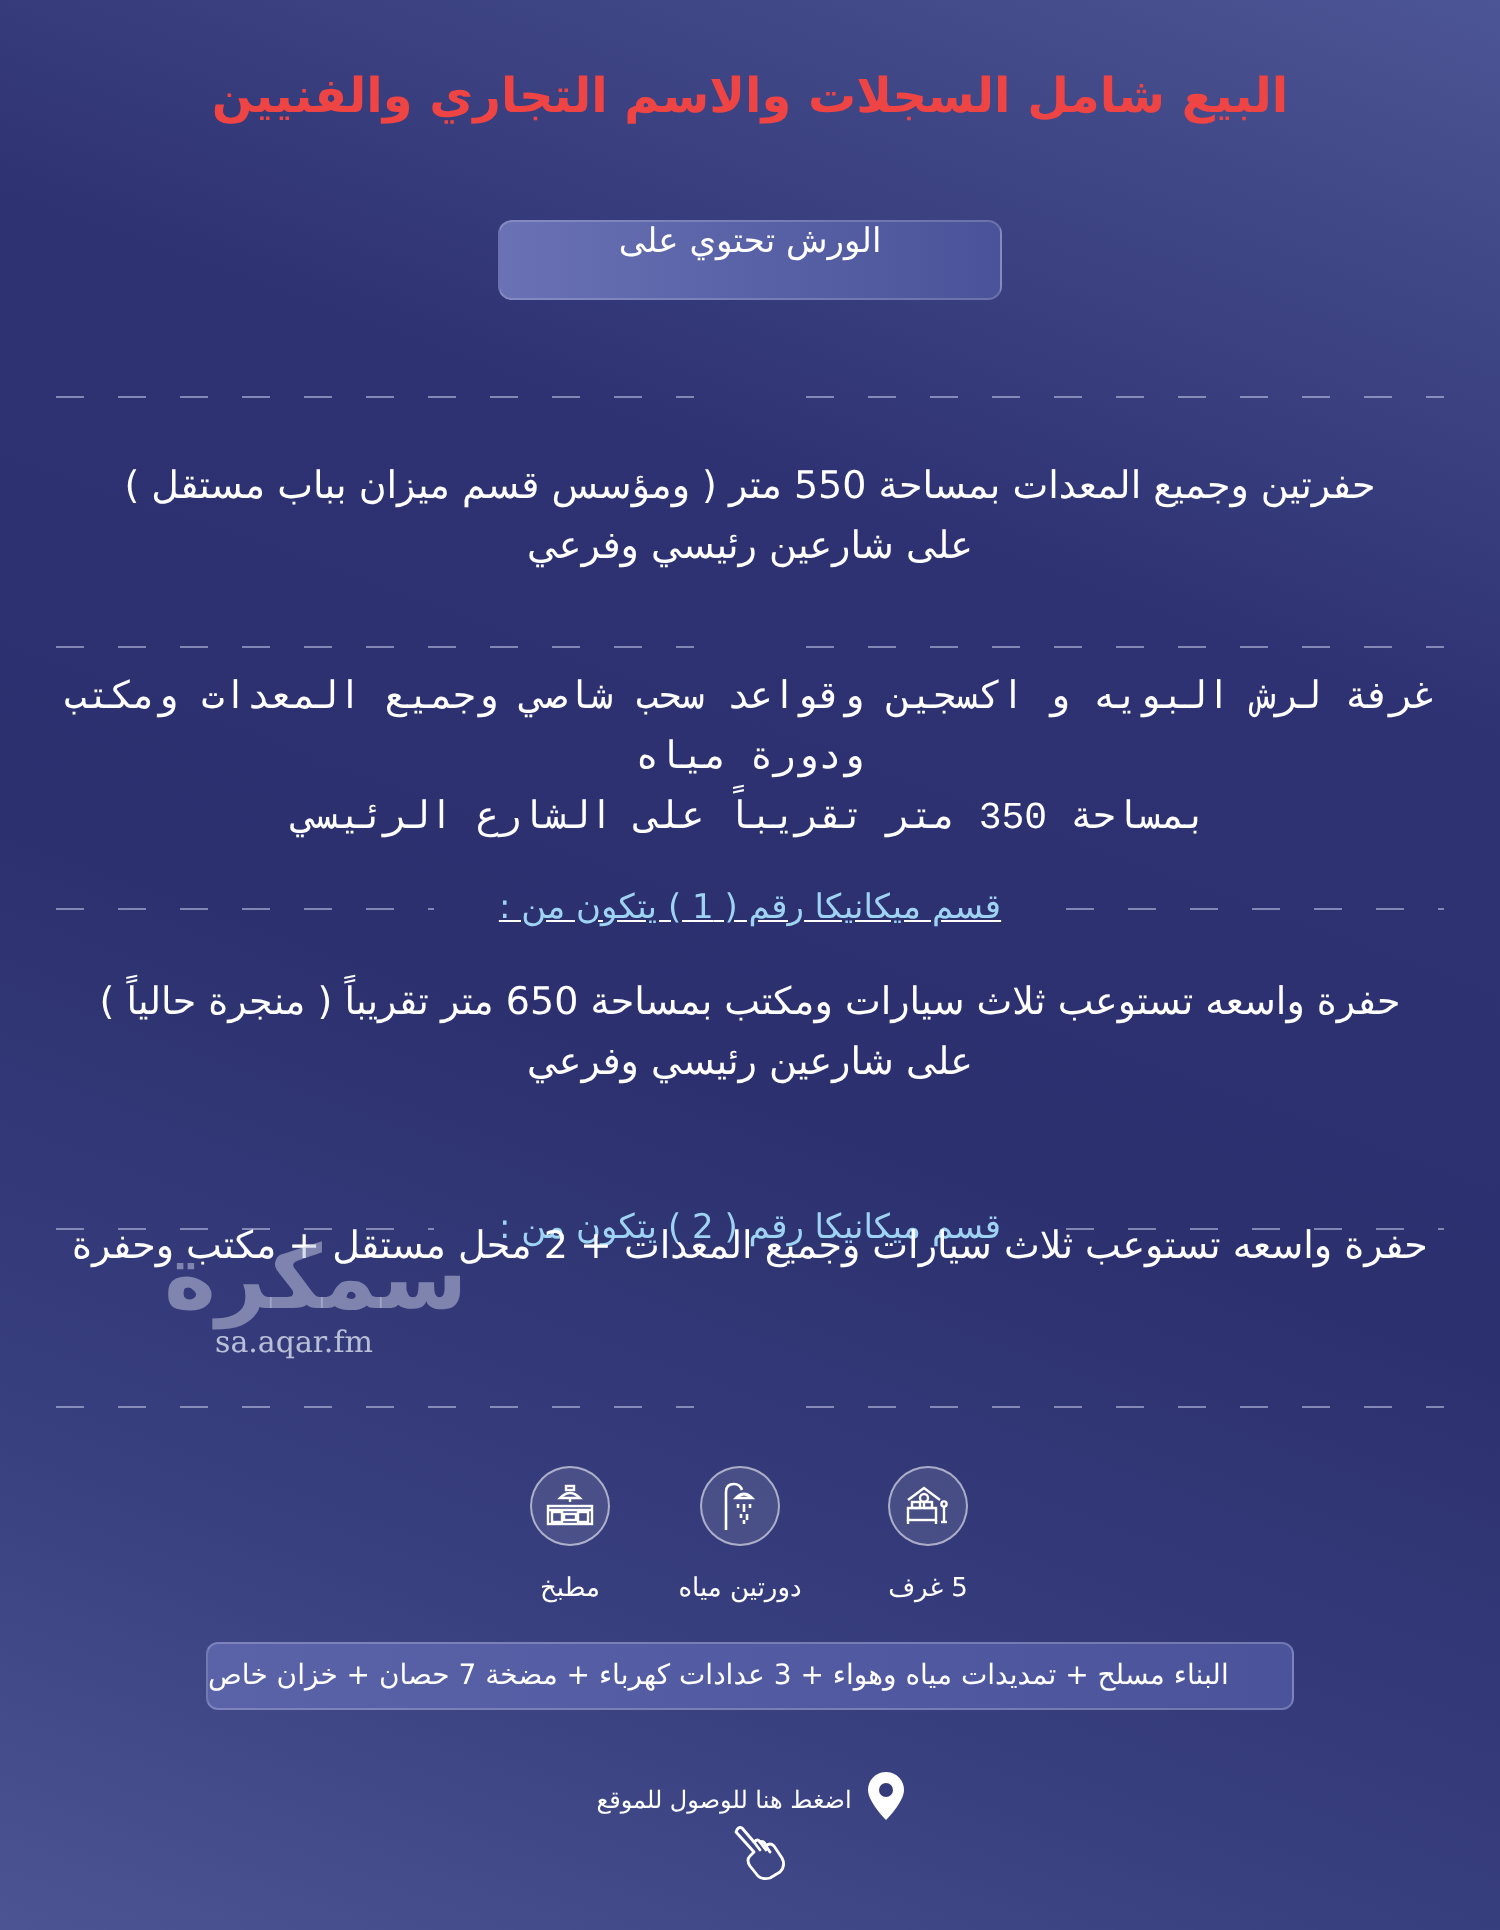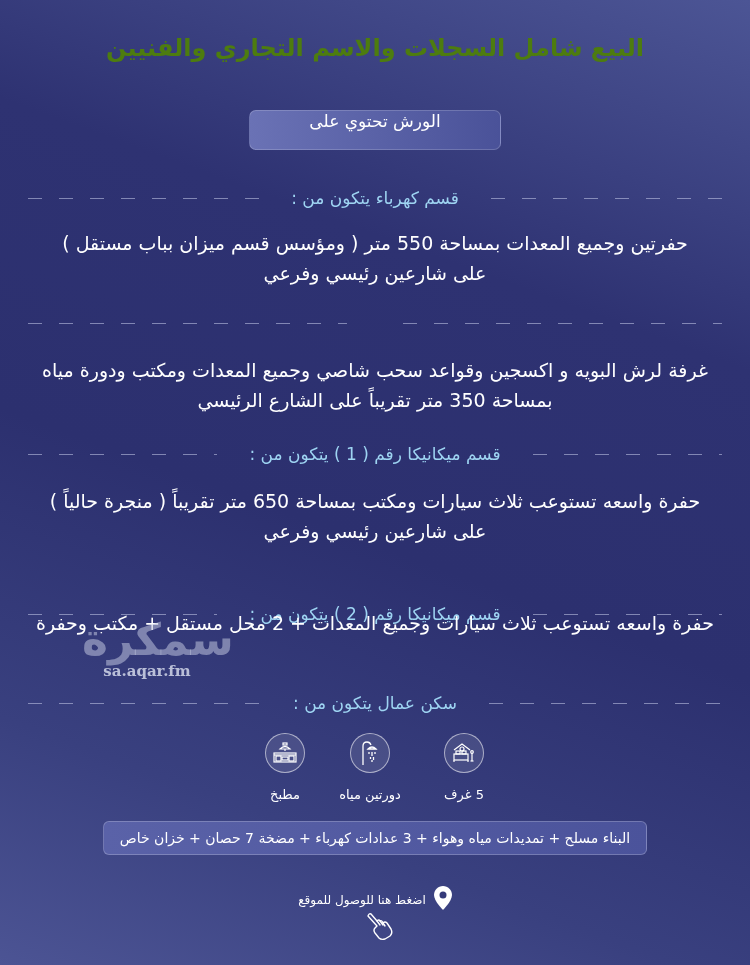--- a/index.html
+++ b/index.html
@@ -6,21 +6,21 @@
     html, body { width: 750px; height: 965px; overflow: hidden; }
     body {
       font-family: "DejaVu Sans", sans-serif;
       background: linear-gradient(200deg, #4c5595 0%, #2e3272 30%, #2c306f 55%, #39407f 80%, #4c5494 100%);
       color: #ffffff;
       position: relative;
       direction: rtl;
     }
     .title {
       position: absolute; top: 34px; left: 0; width: 750px;
-      text-align: center; font-size: 24px; font-weight: bold; color: #4d7c0f;
+      text-align: center; font-size: 24px; font-weight: bold; color: #ef4444;
     }
     .pill {
       position: absolute; top: 110px; left: 249px; width: 252px; height: 40px;
       border-radius: 7px;
       background: linear-gradient(90deg, #6a72b5 0%, #4a5299 100%);
       border: 1px solid rgba(255,255,255,0.18);
       display: flex; justify-content: center;
       font-size: 17px; color: #ffffff;
     }
     .sec-head {
@@ -37,75 +37,74 @@
     }
     .body-text {
       position: absolute; left: 0; width: 750px; text-align: center;
       font-size: 19px; line-height: 30px; color: #ffffff;
     }
     .watermark {
       position: absolute; left: 82px; top: 618px; width: 130px; height: 70px;
       color: rgba(190,195,220,0.55); direction: ltr;
     }
     .watermark .wm-ar { font-size: 44px; font-weight: bold; line-height: 44px; text-align: center; letter-spacing: 2px; }
-    .watermark .wm-url { font-family: "DejaVu Serif", serif; font-size: 15px; text-align: center; color: rgba(220,225,240,0.8); font-weight: bold; }
+    .watermark .wm-url { font-family: "DejaVu Serif", serif; font-size: 15px; text-align: center; color: rgba(220,225,240,0.8); }
     .amen {
       position: absolute; top: 733px; width: 80px; text-align: center;
     }
     .amen .circ {
       width: 40px; height: 40px; border-radius: 50%; margin: 0 auto;
       border: 1.5px solid rgba(255,255,255,0.55);
       background: rgba(255,255,255,0.1);
       display: flex; align-items: center; justify-content: center;
     }
     .amen .lbl { margin-top: 14px; font-size: 13px; color: #ffffff; }
     .features {
       position: absolute; top: 821px; left: 103px; width: 544px; height: 34px;
       border-radius: 6px;
       background: linear-gradient(90deg, #5a62a8 0%, #4b539b 100%);
       border: 1px solid rgba(255,255,255,0.22);
-      display: flex; align-items: center; justify-content: center;
+      display: flex; align-items: center; justify-content: flex-end;
       font-size: 14px; color: #ffffff;
     }
     .loc {
       position: absolute; top: 886px; left: 0; width: 750px;
       display: flex; align-items: center; justify-content: center; gap: 8px;
     }
     .loc .ltext { font-size: 12px; color: #ffffff; }
     .hand { position: absolute; top: 912px; left: 363px; width: 32px; height: 30px; }
   </style>
 </head>
 <body>
 
 <div class="title">البيع شامل السجلات والاسم التجاري  والفنيين</div>
 
 <div class="pill">
   <span>الورش تحتوي على</span>
 </div>
 
 <div class="sec-head" style="top:184px;">
   <span class="dash"></span>
-  <span class="htext">قسم كهرباء يتكون من :</span>
   <span class="dash"></span>
 </div>
 <div class="body-text" style="top:228px;">
   <div>حفرتين وجميع المعدات بمساحة 550 متر ( ومؤسس قسم ميزان بباب مستقل )</div>
   <div>على شارعين رئيسي وفرعي</div>
 </div>
 
 <div class="sec-head" style="top:309px;">
   <span class="dash"></span>
   <span class="dash"></span>
 </div>
-<div class="body-text" style="top:355px;">
+<div class="body-text" style="top:334px;font-family:Liberation Mono, monospace;">
   <div>غرفة لرش البويه و اكسجين وقواعد سحب شاصي وجميع المعدات ومكتب ودورة مياه</div>
   <div>بمساحة 350 متر تقريباً على الشارع الرئيسي</div>
 </div>
 
-<div class="sec-head" style="top:440px;">
+<div class="sec-head" style="top:440px;text-decoration:underline;">
   <span class="dash"></span>
   <span class="htext">قسم ميكانيكا رقم ( 1 ) يتكون من :</span>
   <span class="dash"></span>
 </div>
 <div class="body-text" style="top:486px;">
   <div>حفرة واسعه تستوعب ثلاث سيارات ومكتب بمساحة 650 متر تقريباً ( منجرة حالياً )</div>
   <div>على شارعين  رئيسي وفرعي</div>
 </div>
 
 <div class="sec-head" style="top:564px;margin-top:36px;">
@@ -117,21 +116,20 @@
   <div>حفرة واسعه تستوعب ثلاث سيارات وجميع المعدات + 2 محل مستقل + مكتب وحفرة</div>
 </div>
 
 <div class="watermark">
   <div class="wm-ar">سمكرة</div>
   <div class="wm-url">sa.aqar.fm</div>
 </div>
 
 <div class="sec-head" style="top:689px;">
   <span class="dash"></span>
-  <span class="htext">سكن عمال يتكون من :</span>
   <span class="dash"></span>
 </div>
 
 <div class="amen" style="left:424px;">
   <div class="circ">
     <svg width="26" height="24" viewBox="0 0 26 24" fill="none" stroke="#fff" stroke-width="1.2">
       <path d="M3 9 L11 3 L19 9"></path>
       <circle cx="11" cy="8" r="2"></circle>
       <rect x="3" y="13" width="14" height="6"></rect>
       <rect x="5" y="10" width="4" height="3"></rect>

